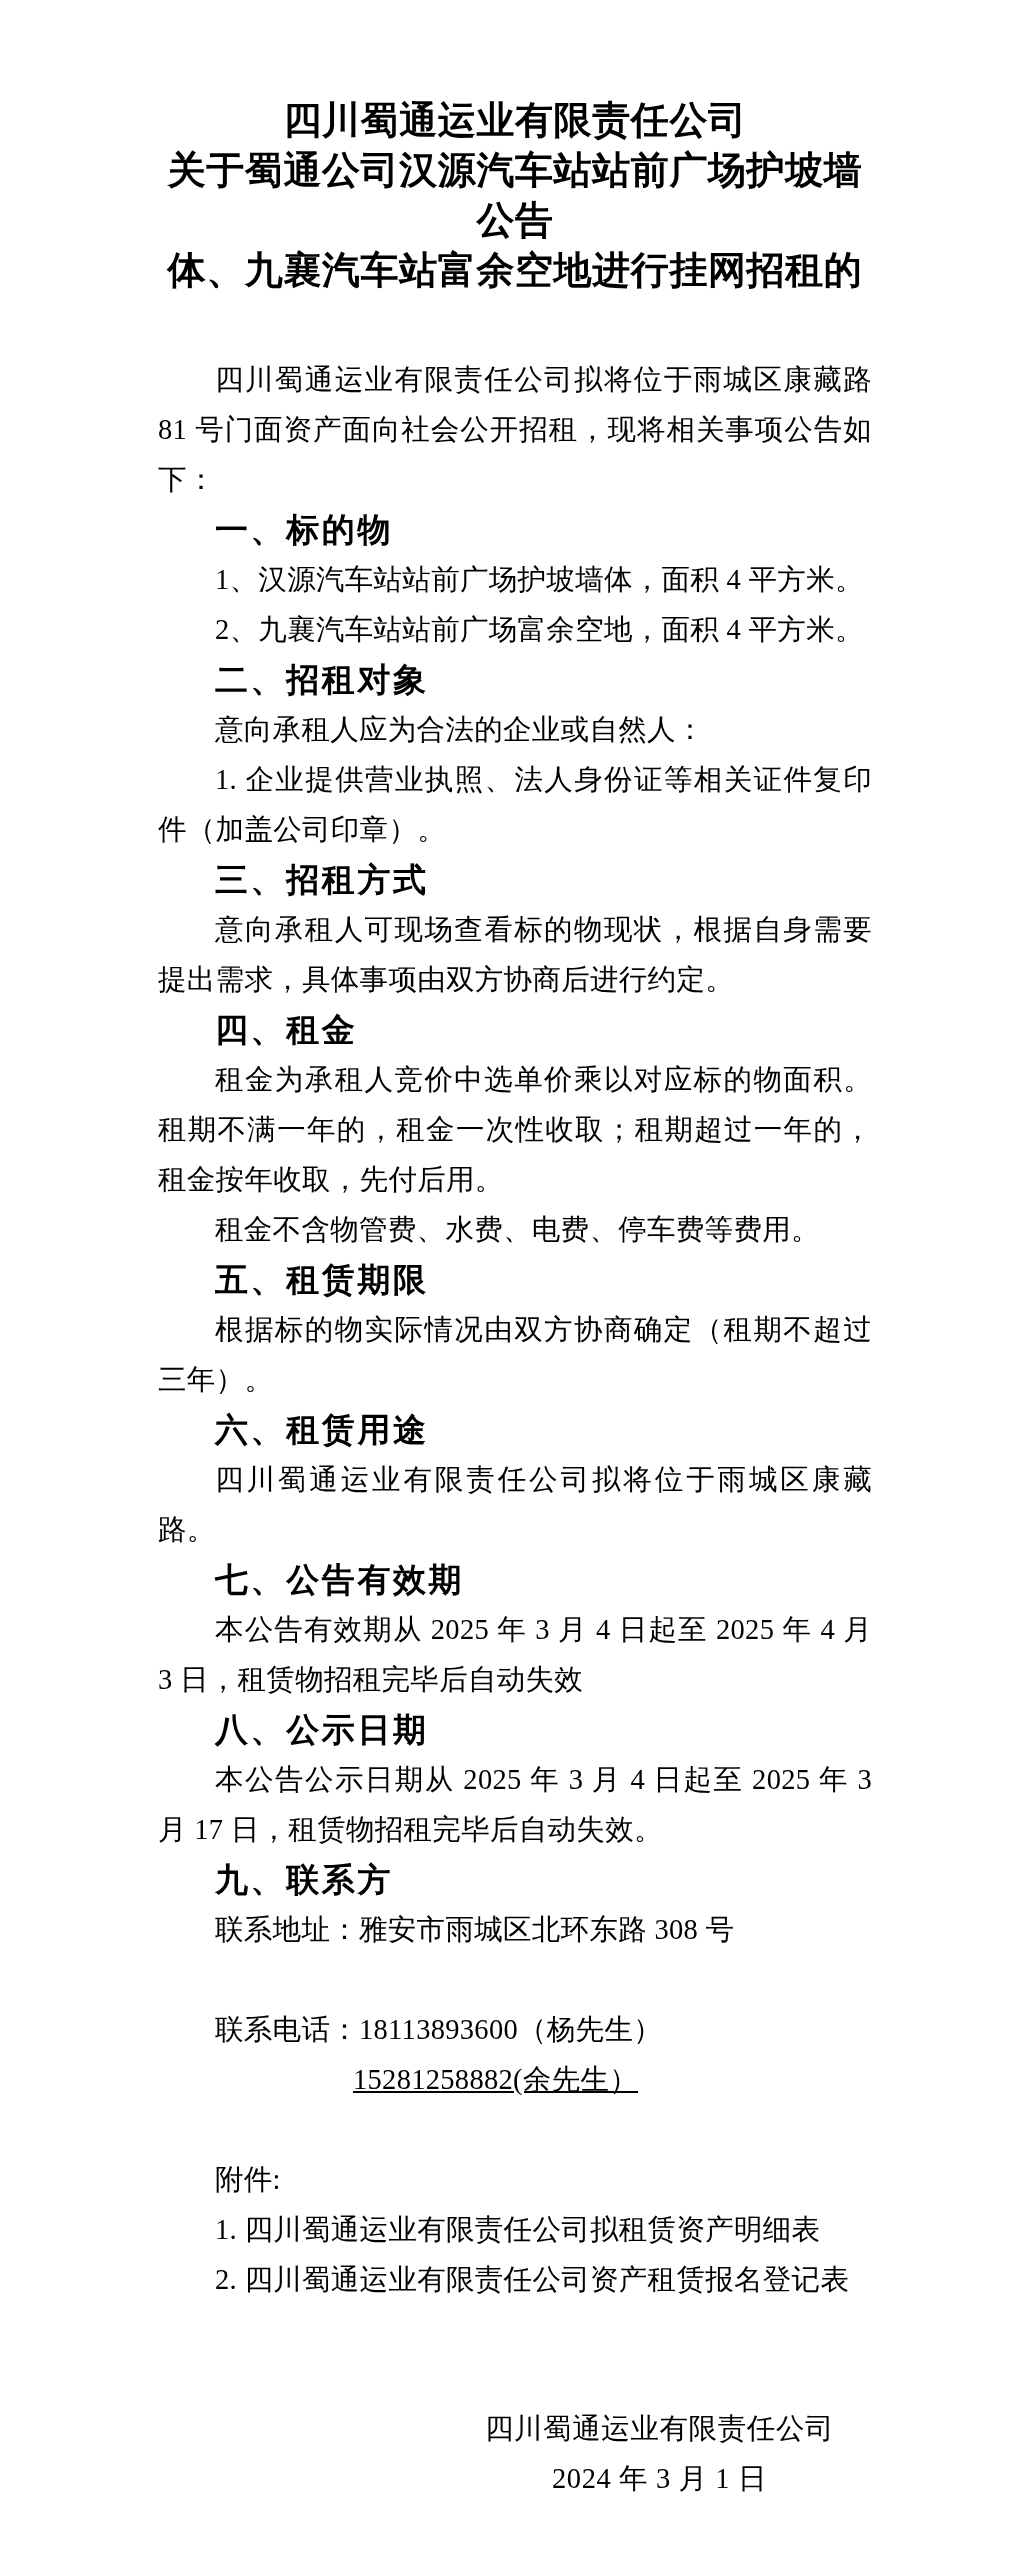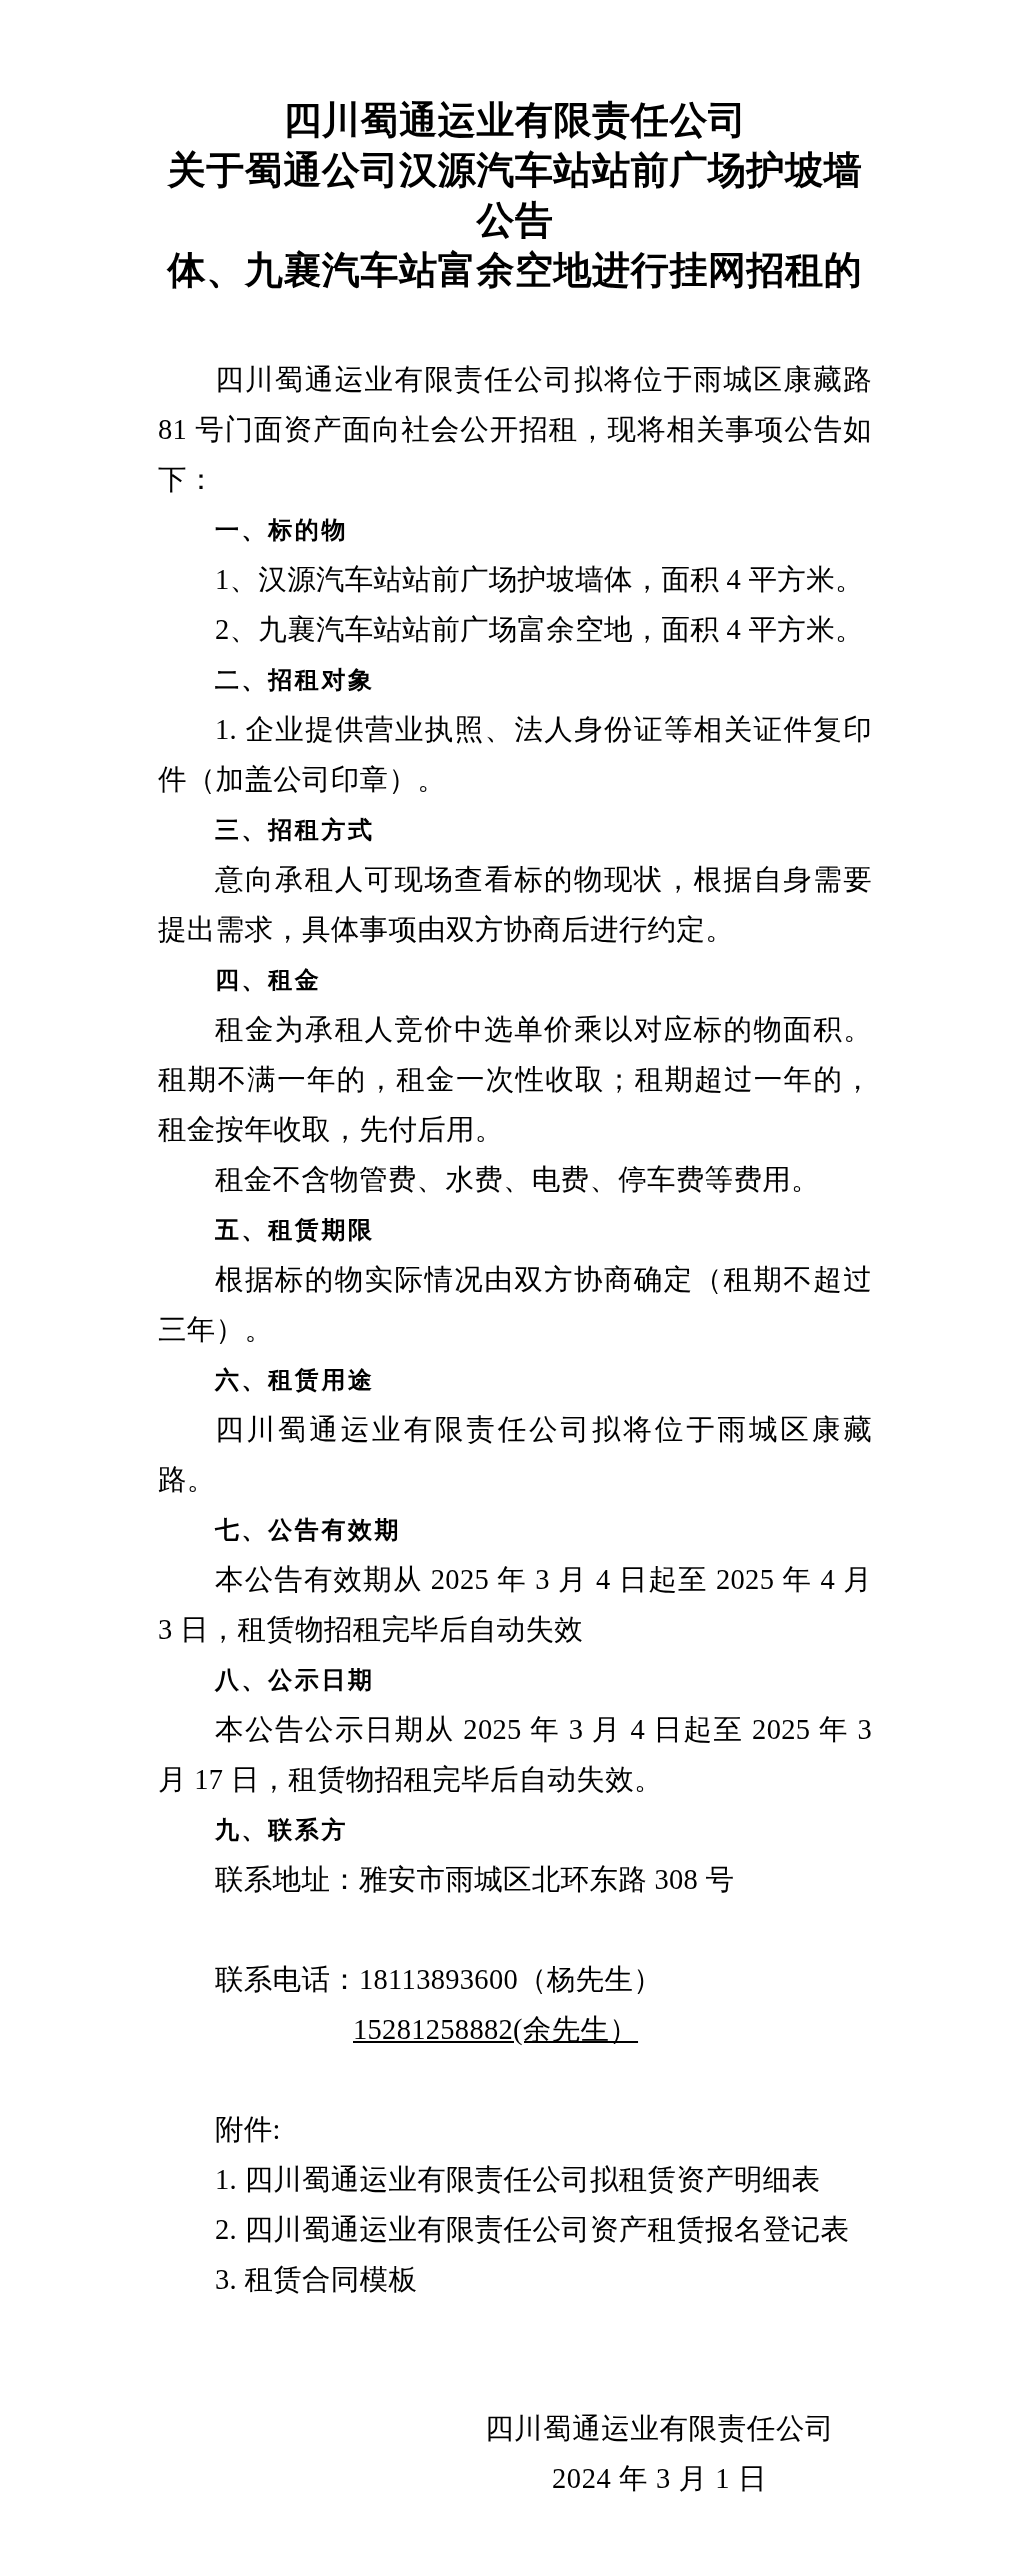--- a/index.html
+++ b/index.html
@@ -35,21 +35,21 @@
   }
   .para {
     margin: 0;
     text-indent: 57px;
     letter-spacing: 0.3px;
   }
   .section-heading {
     margin: 0;
     font-family: "Liberation Sans", "DejaVu Sans", sans-serif;
     font-weight: 700;
-    font-size: 24px;
+    font-size: 33px;
     line-height: 50px;
     text-indent: 57px;
     letter-spacing: 2.6px;
     text-align: left;
   }
   .phone-continuation {
     margin: 0;
     text-indent: 0;
     padding-left: 195px;
     letter-spacing: 0.3px;
@@ -85,20 +85,21 @@
 
     <div class="doc-body">
 
       <p class="para">四川蜀通运业有限责任公司拟将位于雨城区康藏路 81 号门面资产面向社会公开招租，现将相关事项公告如下：</p>
 
       <h2 class="section-heading">一、标的物</h2>
       <p class="para">1、汉源汽车站站前广场护坡墙体，面积 4 平方米。</p>
       <p class="para">2、九襄汽车站站前广场富余空地，面积 4 平方米。</p>
 
       <h2 class="section-heading">二、招租对象</h2>
+      <p class="para">意向承租人应为合法的企业或自然人：</p>
       <p class="para">1. 企业提供营业执照、法人身份证等相关证件复印件（加盖公司印章）。</p>
 
       <h2 class="section-heading">三、招租方式</h2>
       <p class="para">意向承租人可现场查看标的物现状，根据自身需要提出需求，具体事项由双方协商后进行约定。</p>
 
       <h2 class="section-heading">四、租金</h2>
       <p class="para">租金为承租人竞价中选单价乘以对应标的物面积。租期不满一年的，租金一次性收取；租期超过一年的，租金按年收取，先付后用。</p>
       <p class="para">租金不含物管费、水费、电费、停车费等费用。</p>
 
       <h2 class="section-heading">五、租赁期限</h2>
@@ -119,21 +120,20 @@
       <div class="spacer-line"></div>
 
       <p class="para">联系电话：18113893600（杨先生）</p>
       <p class="phone-continuation">15281258882(余先生）</p>
 
       <div class="spacer-line"></div>
 
       <p class="para">附件:</p>
       <p class="para">1. 四川蜀通运业有限责任公司拟租赁资产明细表</p>
       <p class="para">2. 四川蜀通运业有限责任公司资产租赁报名登记表</p>
-      <p class="para">3. 租赁合同模板</p>
 
       <div class="signature-block">
         <div>四川蜀通运业有限责任公司</div>
         <div>2024 年 3 月 1 日</div>
       </div>
 
     </div>
   </div>
 </div>
 

